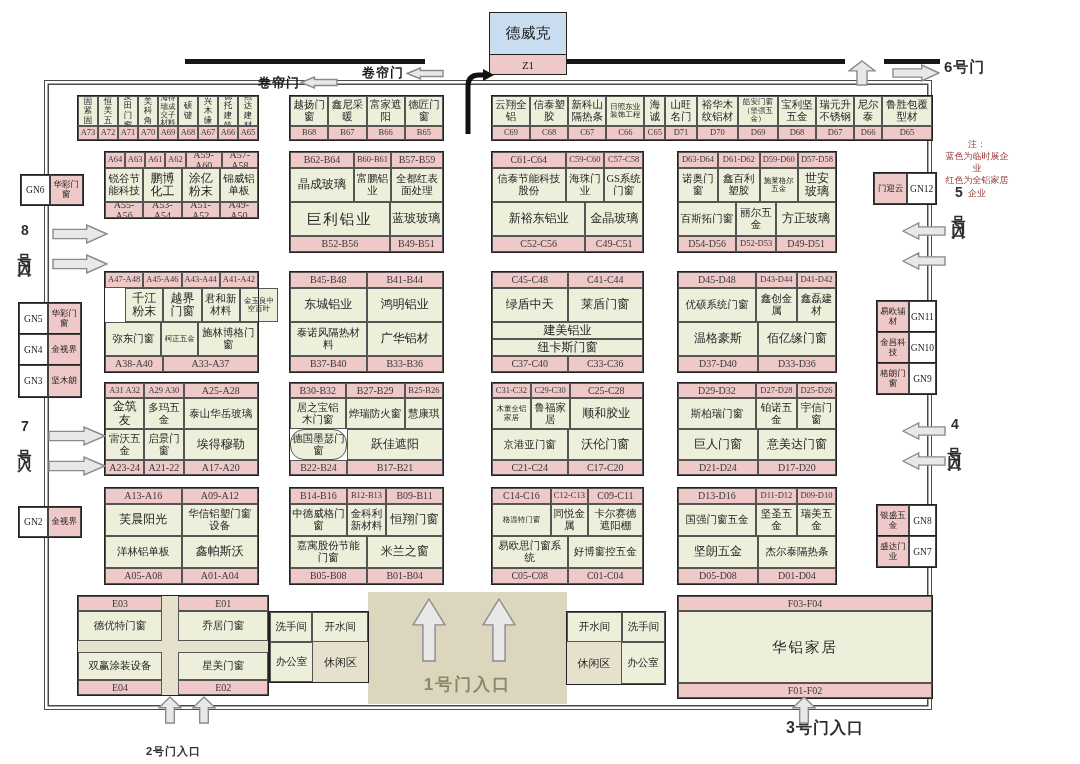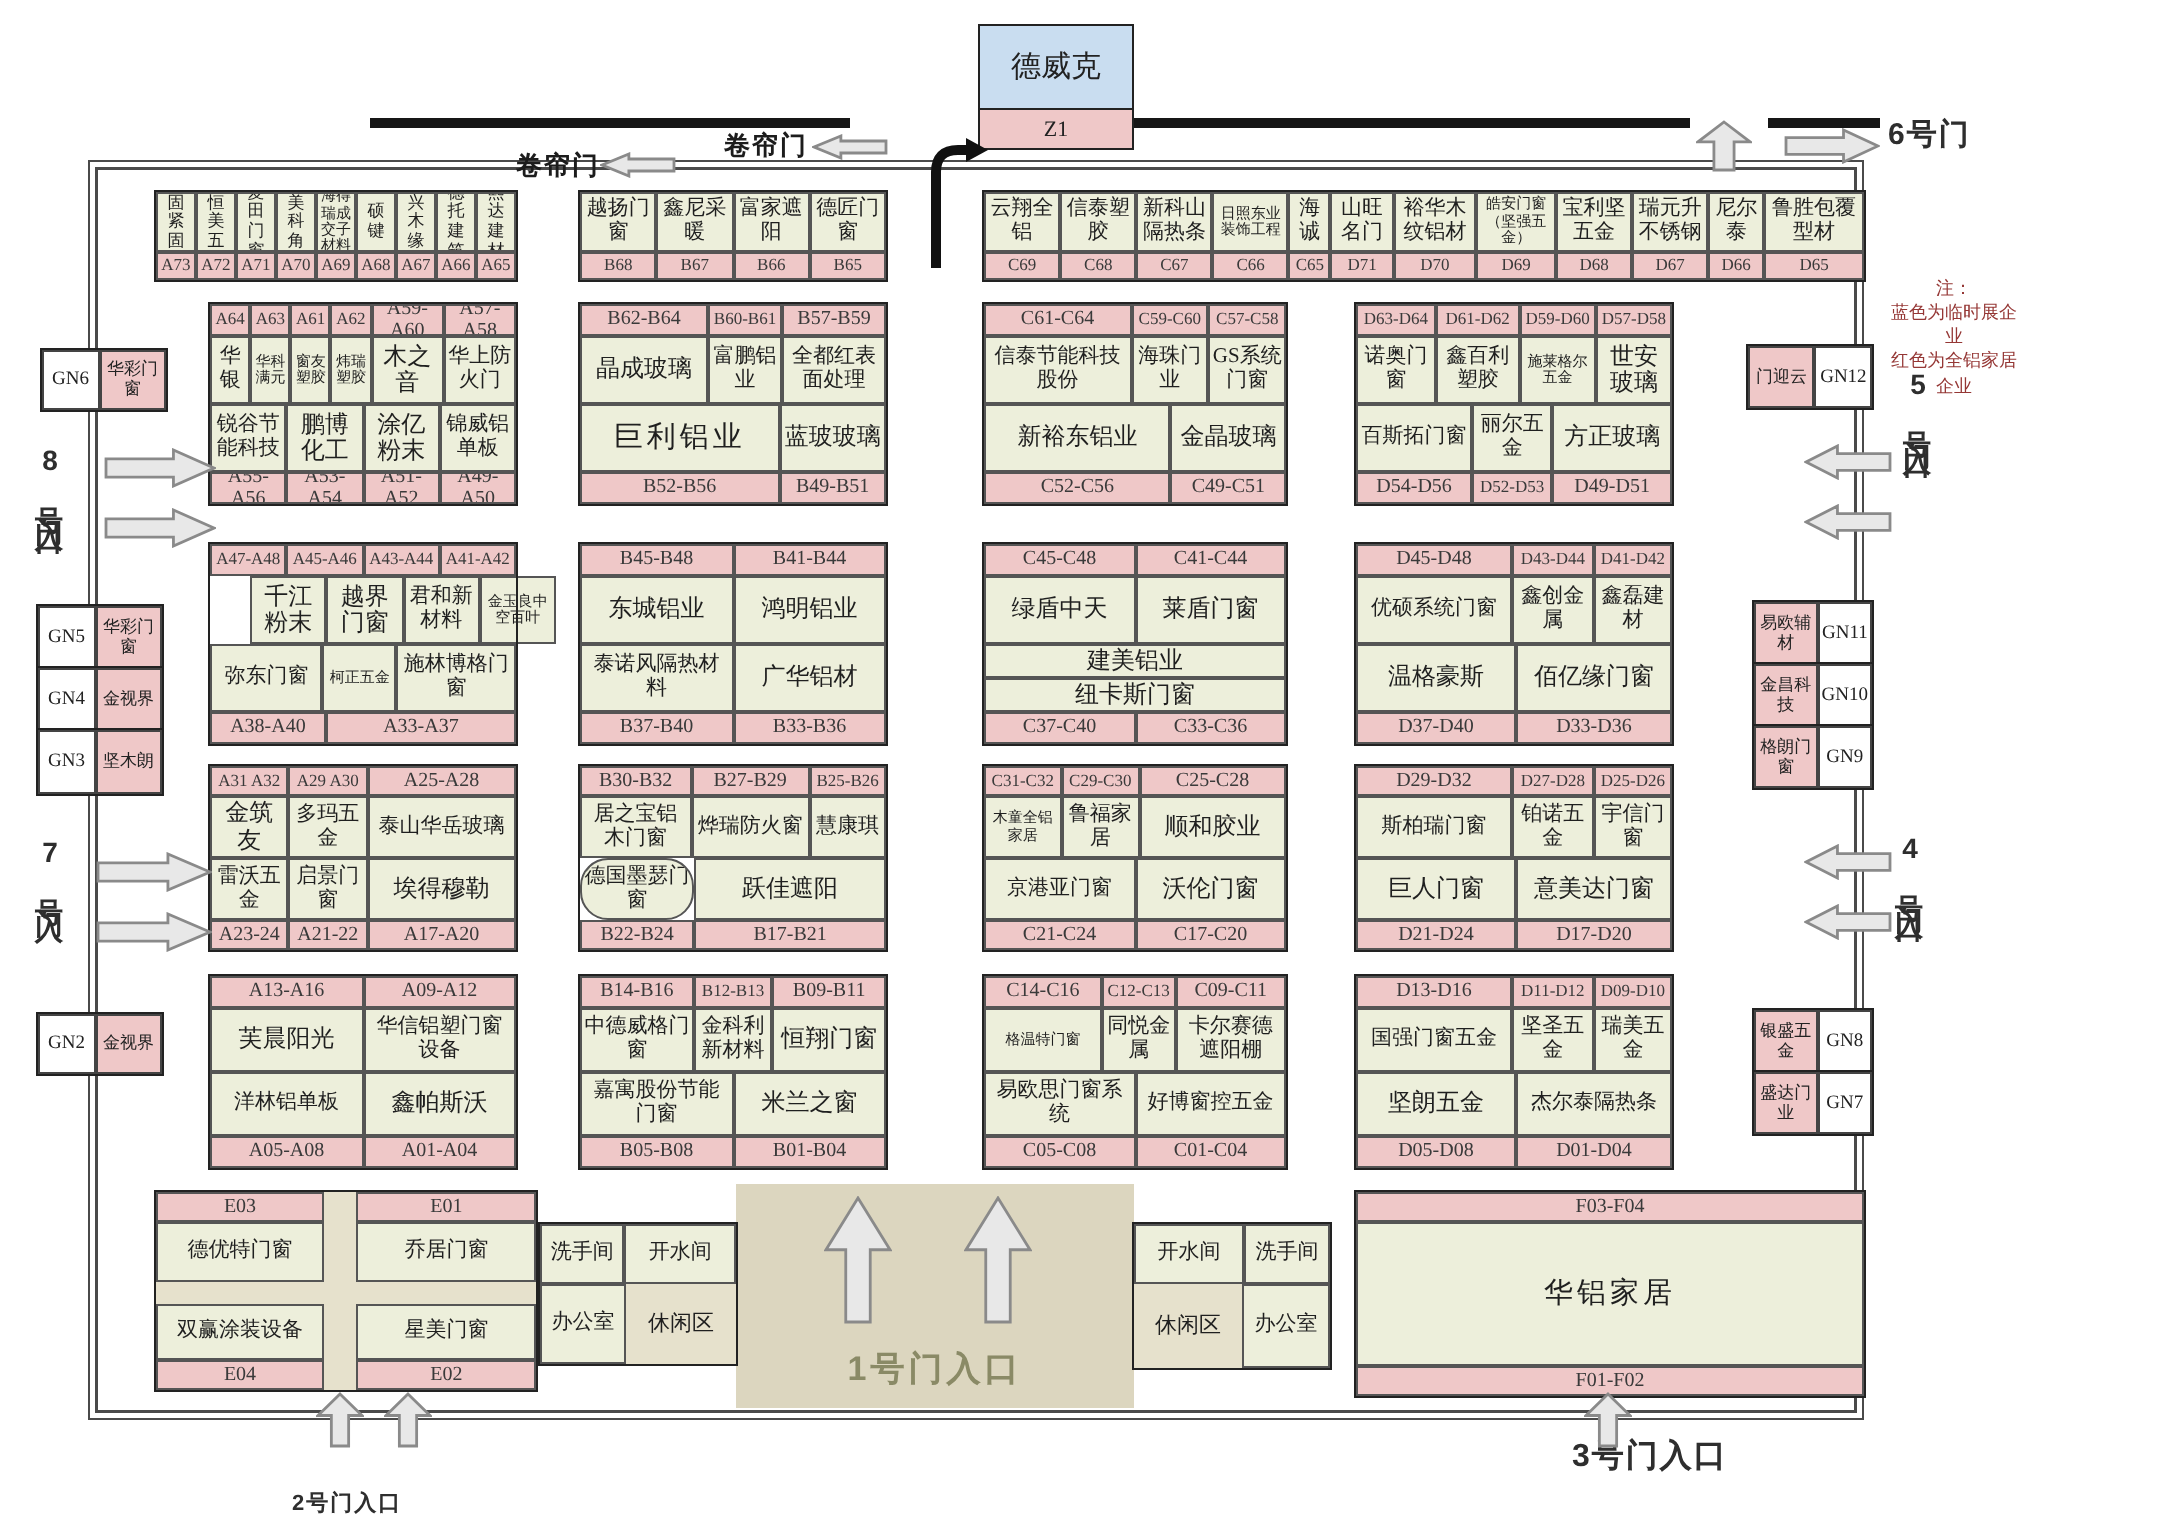--- a/index.html
+++ b/index.html
@@ -158,28 +158,20 @@
     <div class="zone" style="left: 105px; top: 152px; width: 153px;">
       <div class="zrow" style="height: 16px;">
         <div class="cell k-num-s" style="flex: 1 1 0%;">A64</div>
         <div class="cell k-num-s" style="flex: 1 1 0%;">A63</div>
         <div class="cell k-num-s" style="flex: 1 1 0%;">A61</div>
         <div class="cell k-num-s" style="flex: 1 1 0%;">A62</div>
         <div class="cell k-num" style="flex: 2 1 0%;">A59-A60</div>
         <div class="cell k-num" style="flex: 2 1 0%;">A57-A58</div>
       </div>
       <div class="zrow" style="height: 34px;">
-        <div class="cell k-sm" style="flex: 1 1 0%;">华银</div>
-        <div class="cell k-xxs" style="flex: 1 1 0%;">华科满元</div>
-        <div class="cell k-xxs" style="flex: 1 1 0%;">窗友塑胶</div>
-        <div class="cell k-xxs" style="flex: 1 1 0%;">炜瑞塑胶</div>
-        <div class="cell k-name" style="flex: 2 1 0%;">木之音</div>
-        <div class="cell k-sm" style="flex: 2 1 0%;">华上防火门</div>
-      </div>
-      <div class="zrow" style="height: 34px;">
         <div class="cell k-sm" style="flex: 1 1 0%;">锐谷节能科技</div>
         <div class="cell k-name" style="flex: 1 1 0%;">鹏博化工</div>
         <div class="cell k-name" style="flex: 1 1 0%;">涂亿粉末</div>
         <div class="cell k-sm" style="flex: 1 1 0%;">锦威铝单板</div>
       </div>
       <div class="zrow" style="height: 16px;">
         <div class="cell k-num" style="flex: 1 1 0%;">A55-A56</div>
         <div class="cell k-num" style="flex: 1 1 0%;">A53-A54</div>
         <div class="cell k-num" style="flex: 1 1 0%;">A51-A52</div>
         <div class="cell k-num" style="flex: 1 1 0%;">A49-A50</div>

